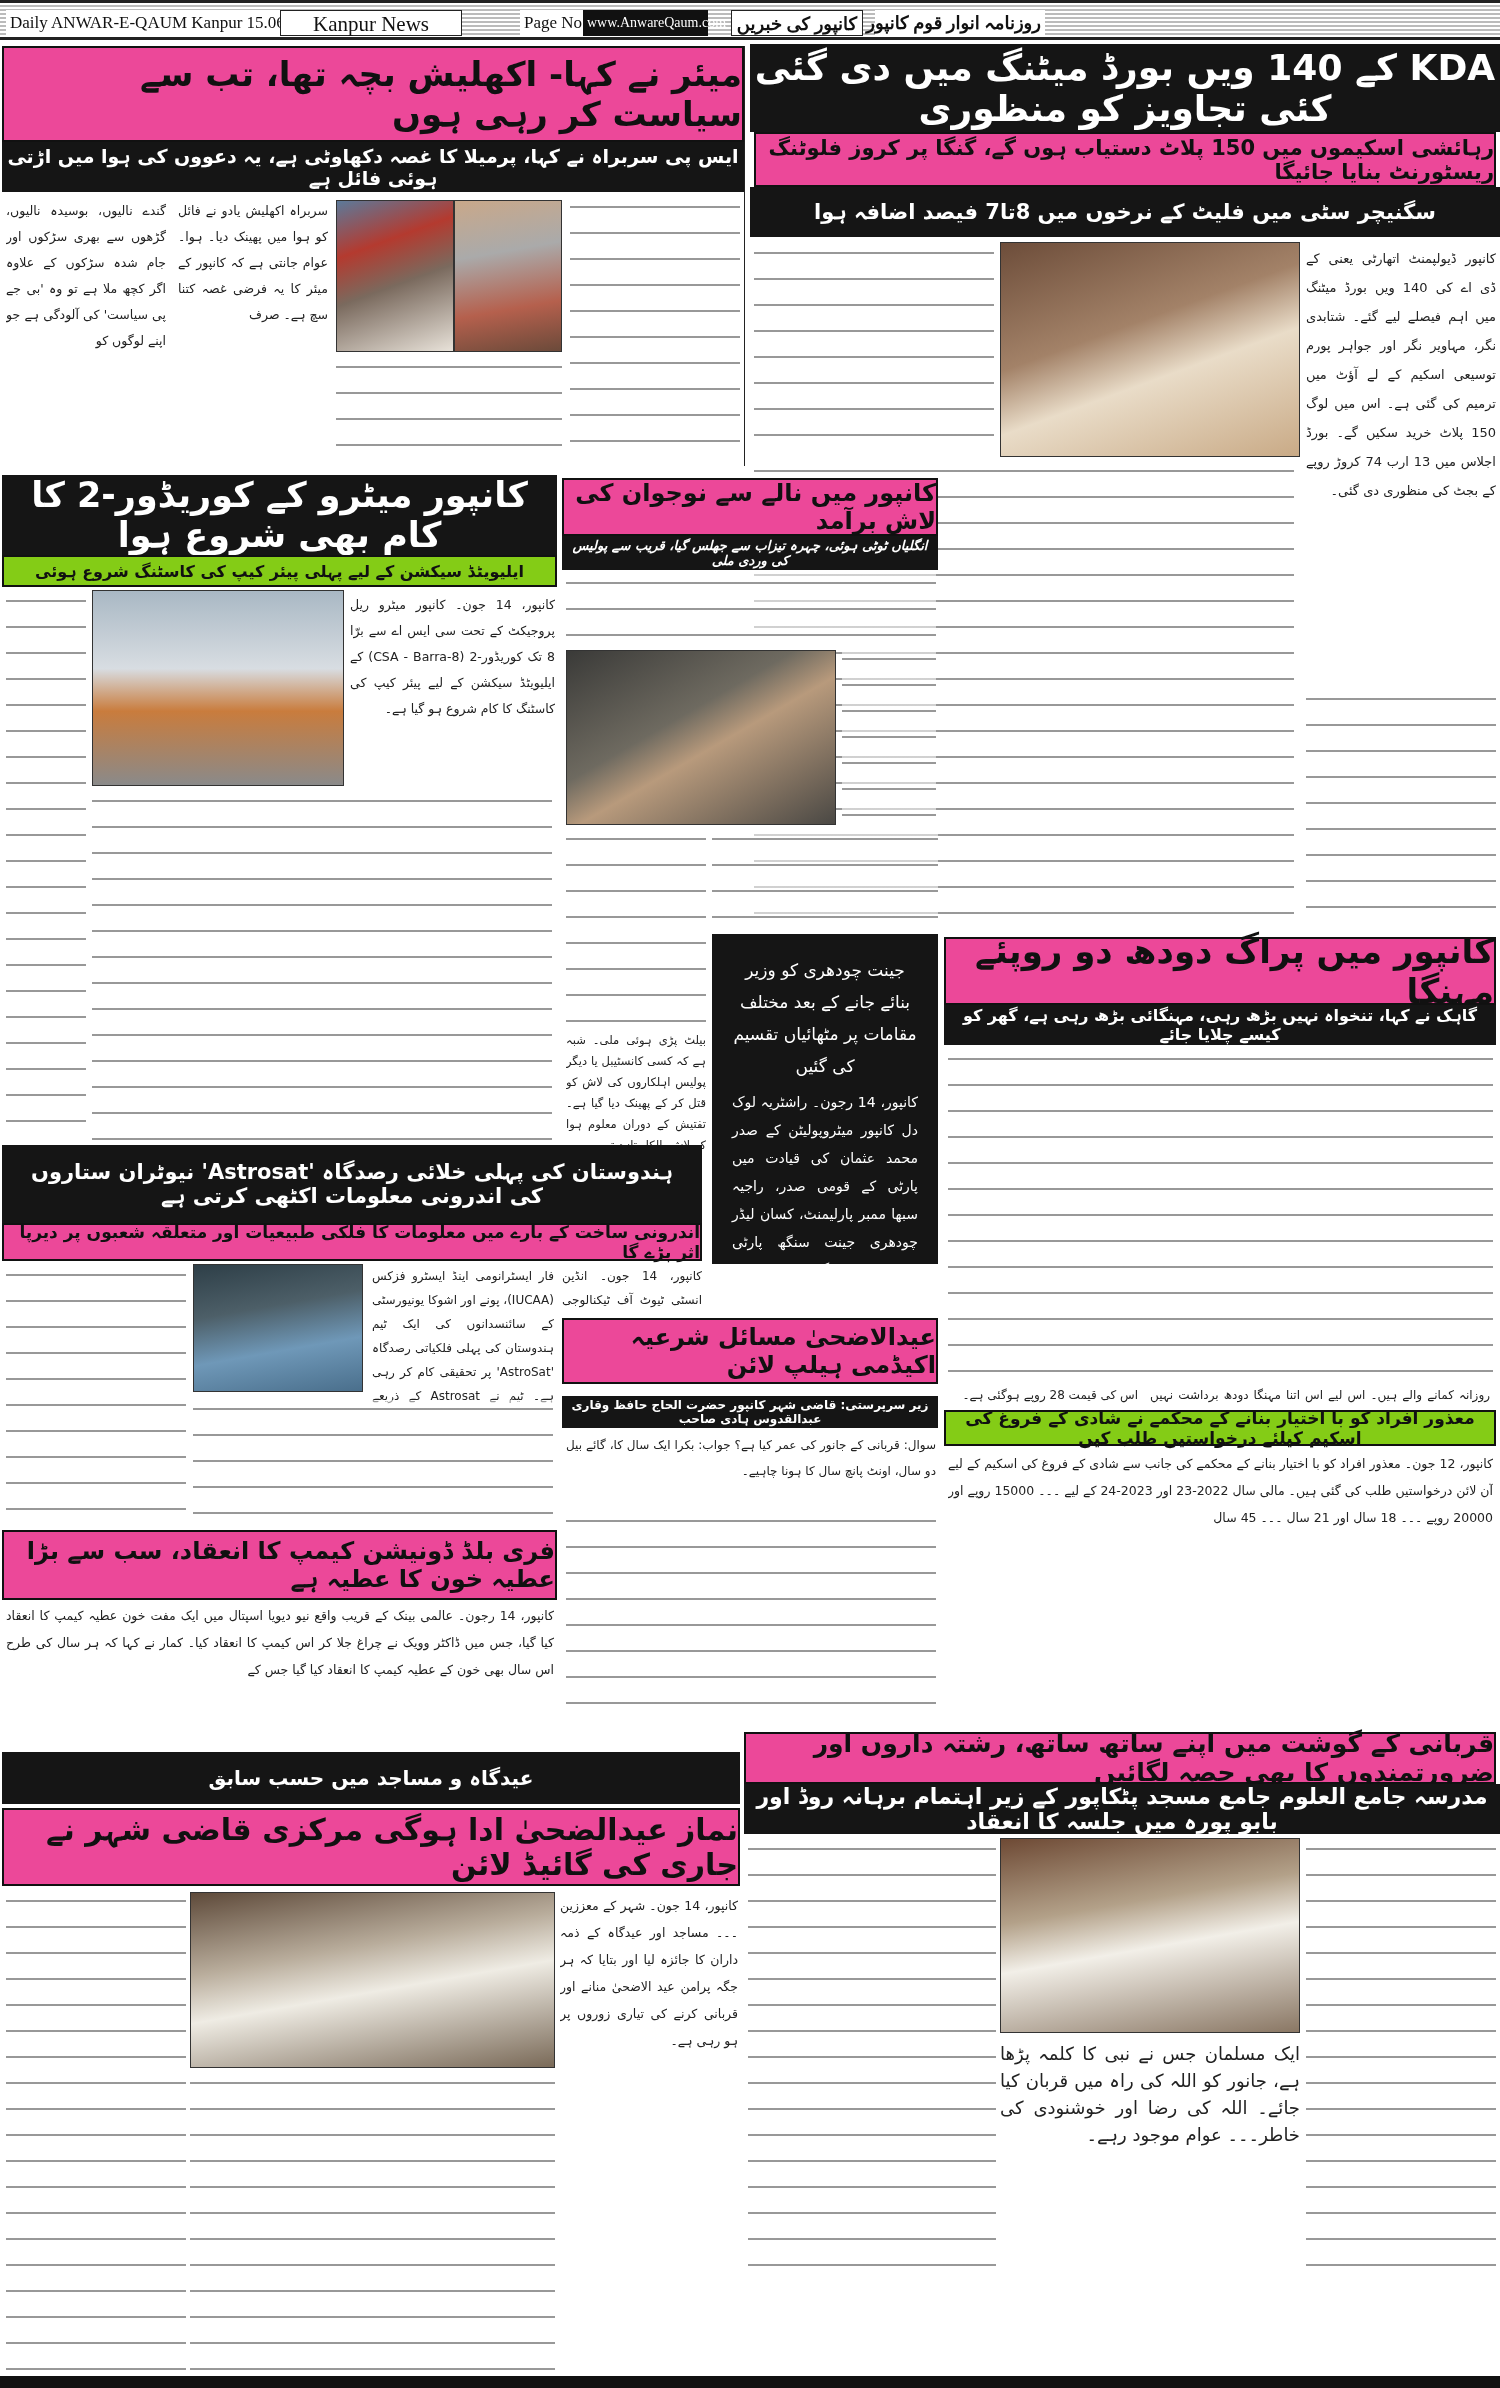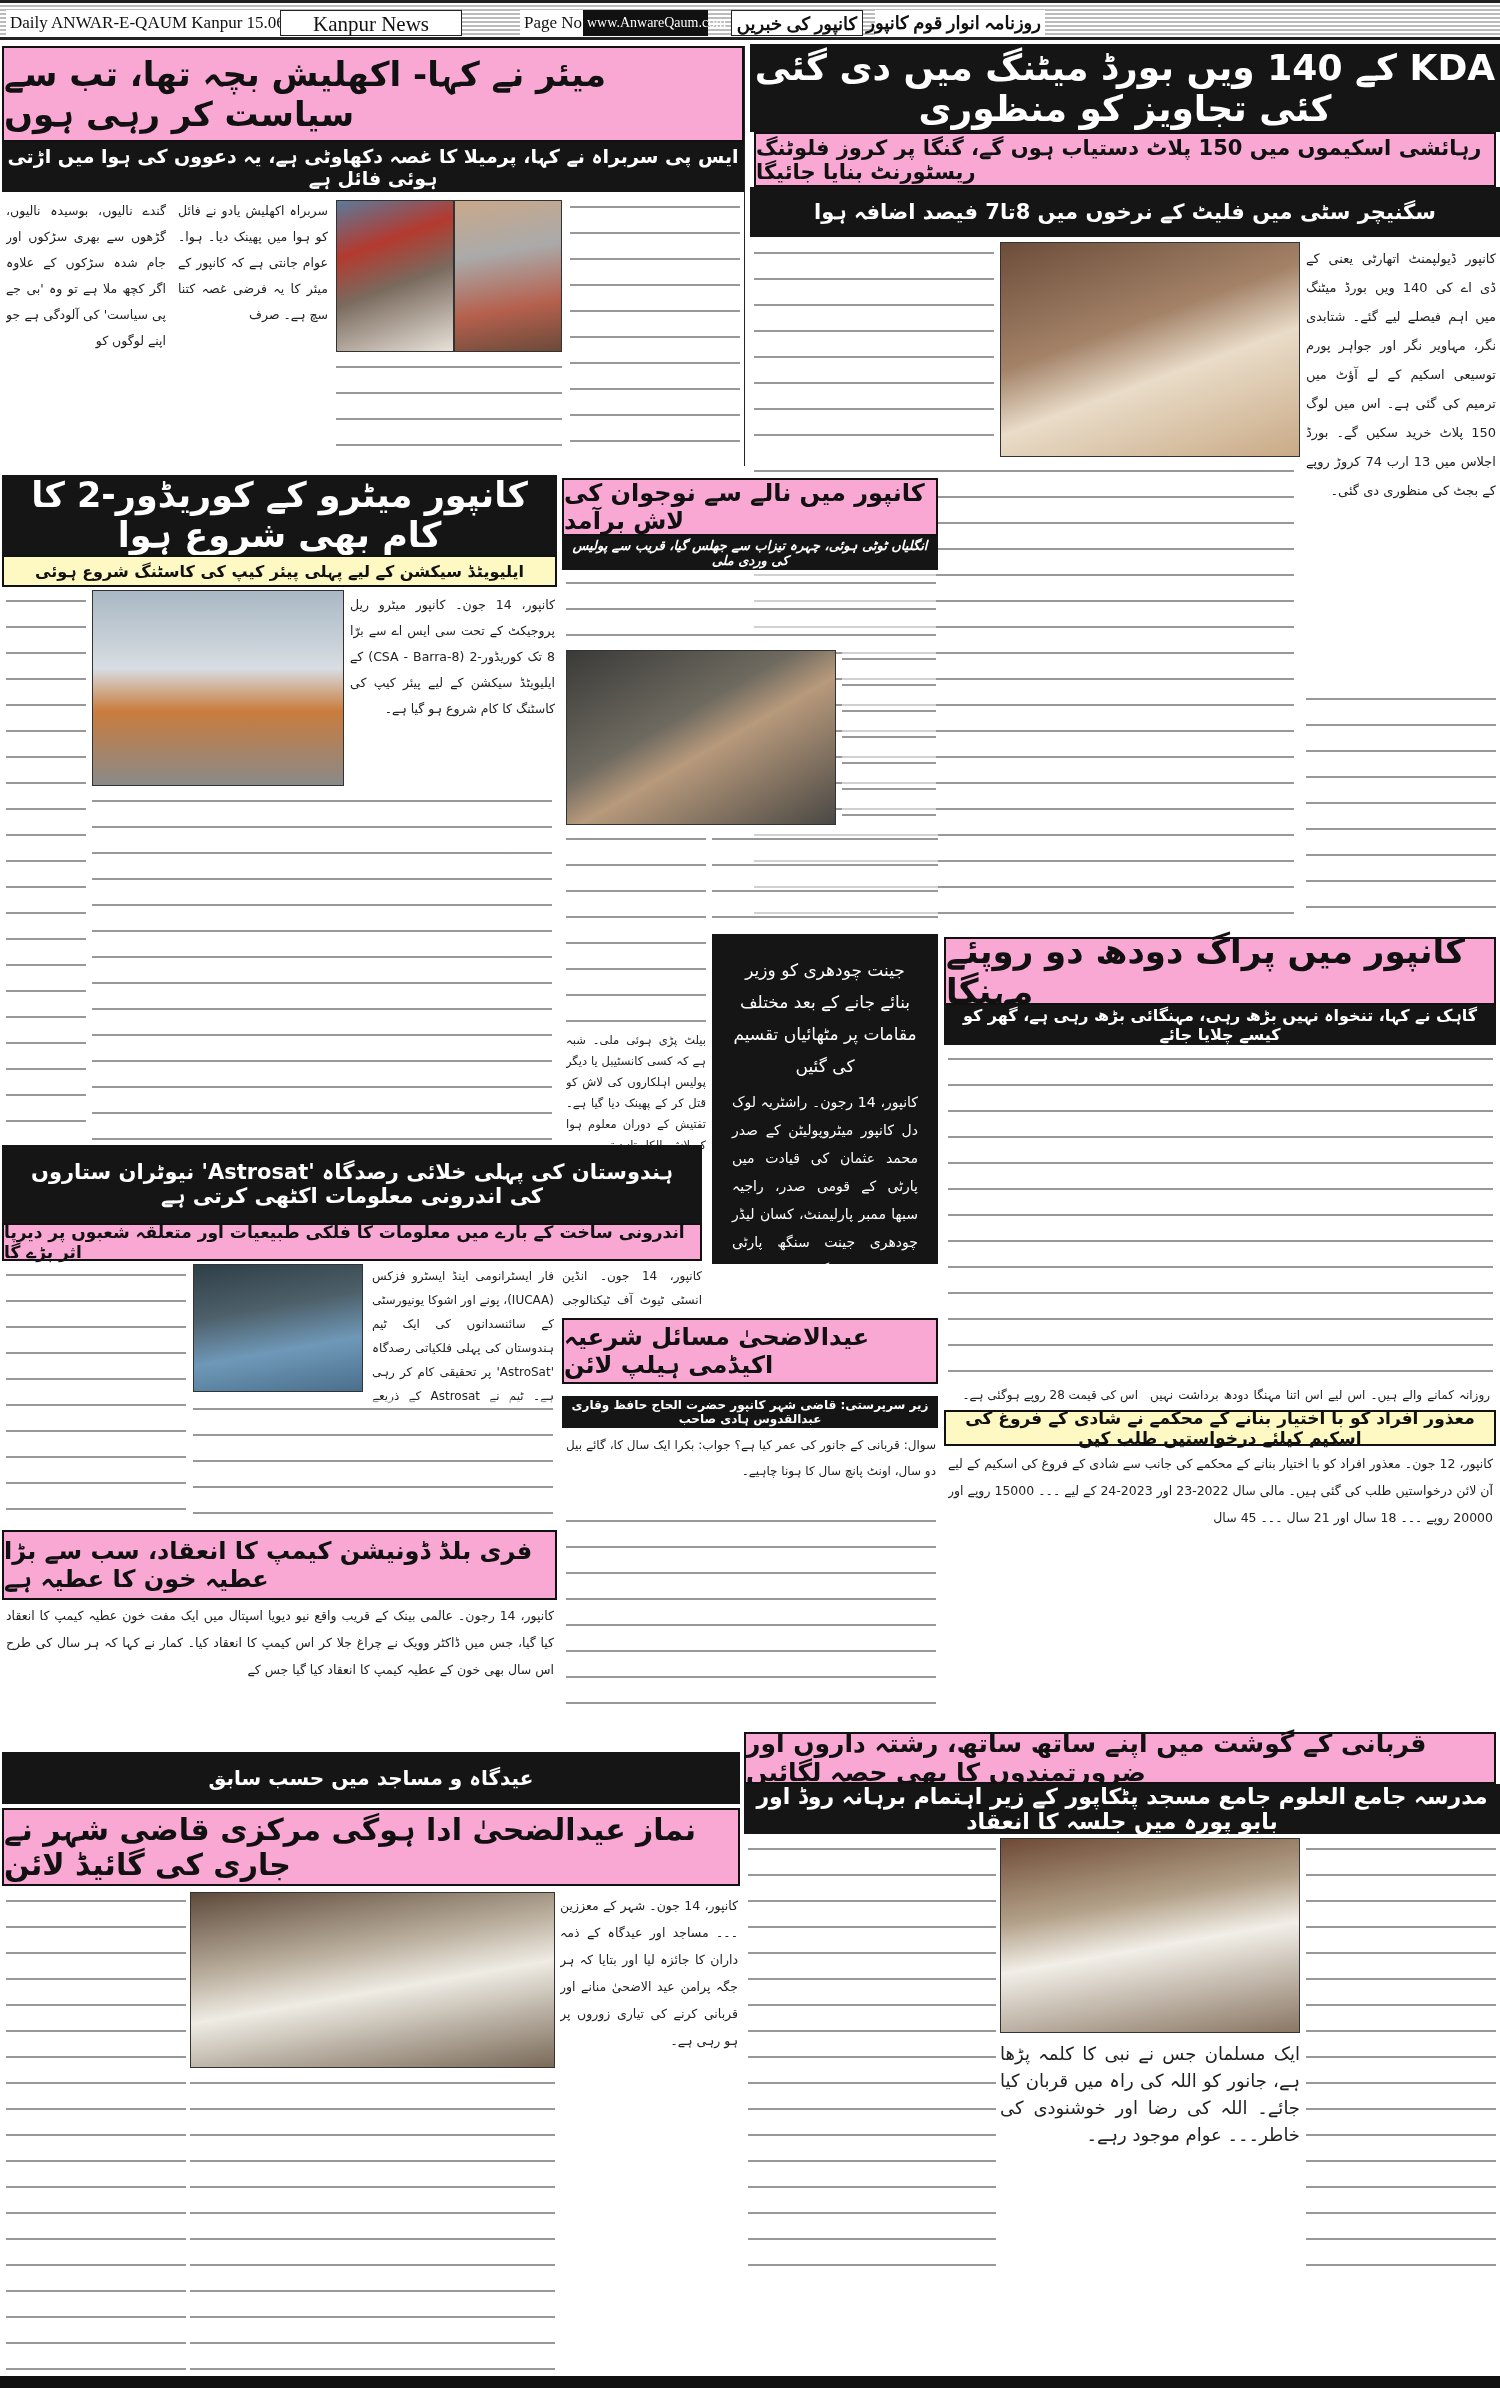--- a/index.html
+++ b/index.html
@@ -5,23 +5,23 @@
   * { box-sizing: border-box; margin: 0; padding: 0; }
   body { width: 1500px; height: 2388px; background: #fff; font-family: "DejaVu Sans", sans-serif; color: #111; position: relative; overflow: hidden; }
   .abs { position: absolute; }
   
   .masthead { left: 0; top: 0; width: 1500px; height: 40px; background: repeating-linear-gradient(#fff 0 2px, #bbb 2px 4px); border-top: 3px solid #222; border-bottom: 3px solid #222; }
   .mh-item { top: 7px; height: 26px; font-family: "Liberation Serif", serif; font-size: 17px; line-height: 26px; white-space: nowrap; padding: 0 4px; background: #fff; }
   .mh-box { border: 1px solid #222; }
   .mh-dark { background: #111; color: #fff; font-size: 14px; }
   .mh-urdu { font-weight: bold; font-size: 18px; }
   
-  .hd-white { background: #f9a8d4; border: 2px solid #111; font-weight: bold; display: flex; align-items: center; justify-content: center; text-align: left; direction: rtl; color: #111; }
+  .hd-white { background: #ec4899; border: 2px solid #111; font-weight: bold; display: flex; align-items: center; justify-content: center; text-align: right; direction: rtl; color: #111; }
   .hd-black { background: #151515; color: #fff; font-weight: bold; display: flex; align-items: center; justify-content: center; text-align: center; direction: rtl; }
-  .hd-grey { background: #fef9c3; border: 2px solid #111; font-weight: bold; display: flex; align-items: center; justify-content: center; text-align: center; direction: rtl; }
+  .hd-grey { background: #84cc16; border: 2px solid #111; font-weight: bold; display: flex; align-items: center; justify-content: center; text-align: center; direction: rtl; }
   .body-text { direction: rtl; text-align: justify; font-size: 12.5px; line-height: 26px; color: #222; overflow: hidden; }
   .col-lines { background: repeating-linear-gradient(#fff 0 8px, #444 8px 10px, #fff 10px 26px); opacity: .55; }
   .photo { background: linear-gradient(135deg, #7d8a94, #c9b9a3 45%, #5d6a70); border: 1px solid #333; overflow: hidden; }
   .rule-v { width: 1px; background: #222; }
   .dark-box-text { background: #151515; color: #fff; direction: rtl; text-align: center; font-size: 14px; line-height: 30px; padding: 20px; }
   .footer-bar { left: 0; top: 2376px; width: 1500px; height: 12px; background: #111; }
 </style>
 </head>
 <body>
 

